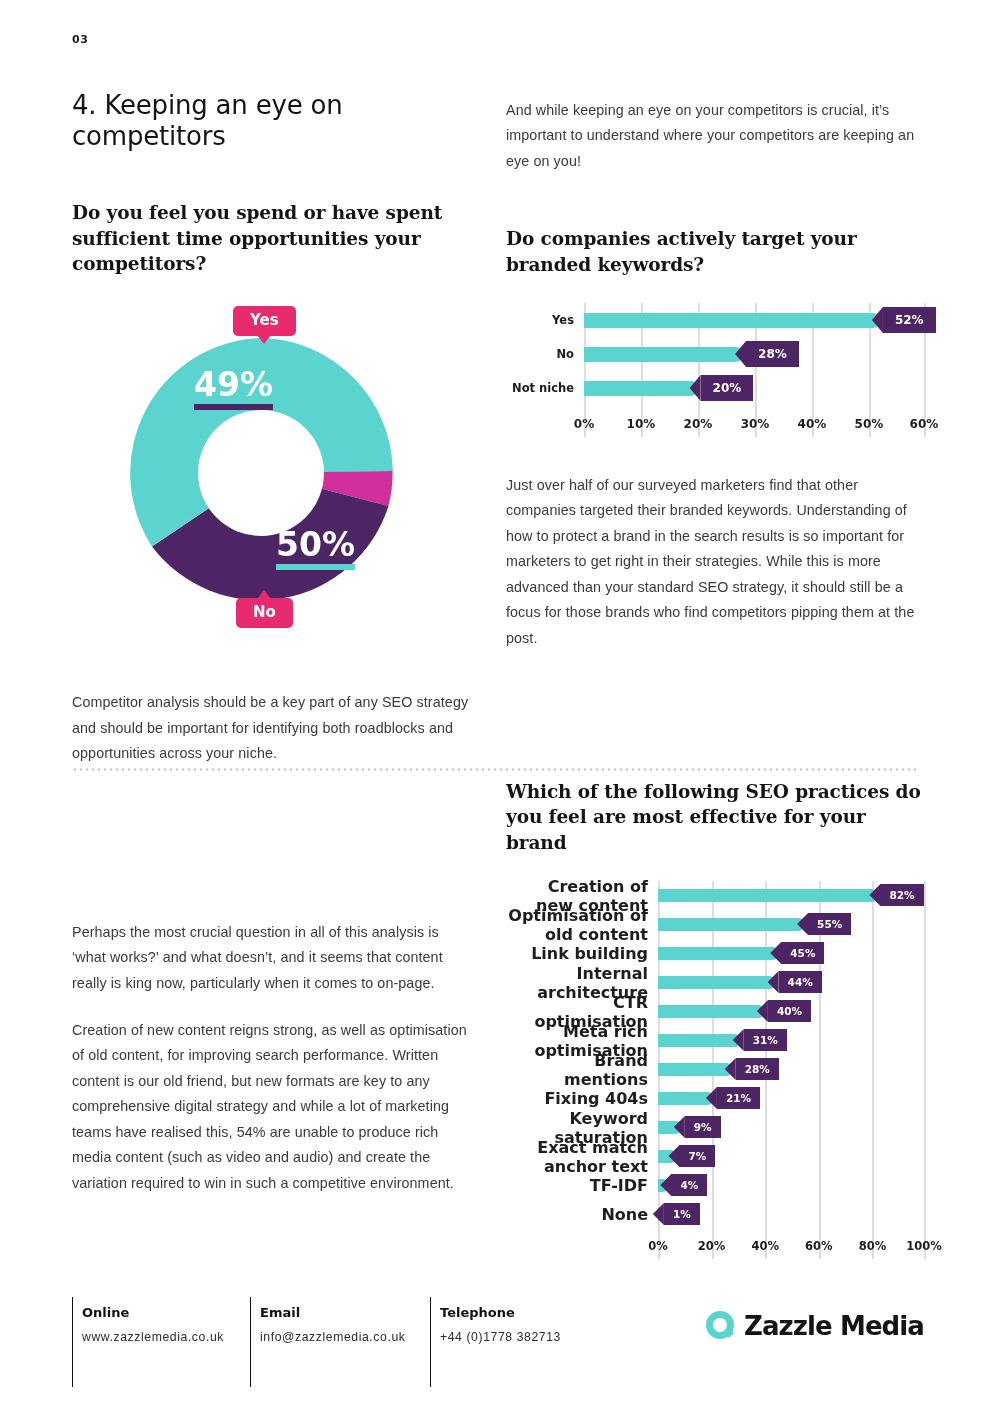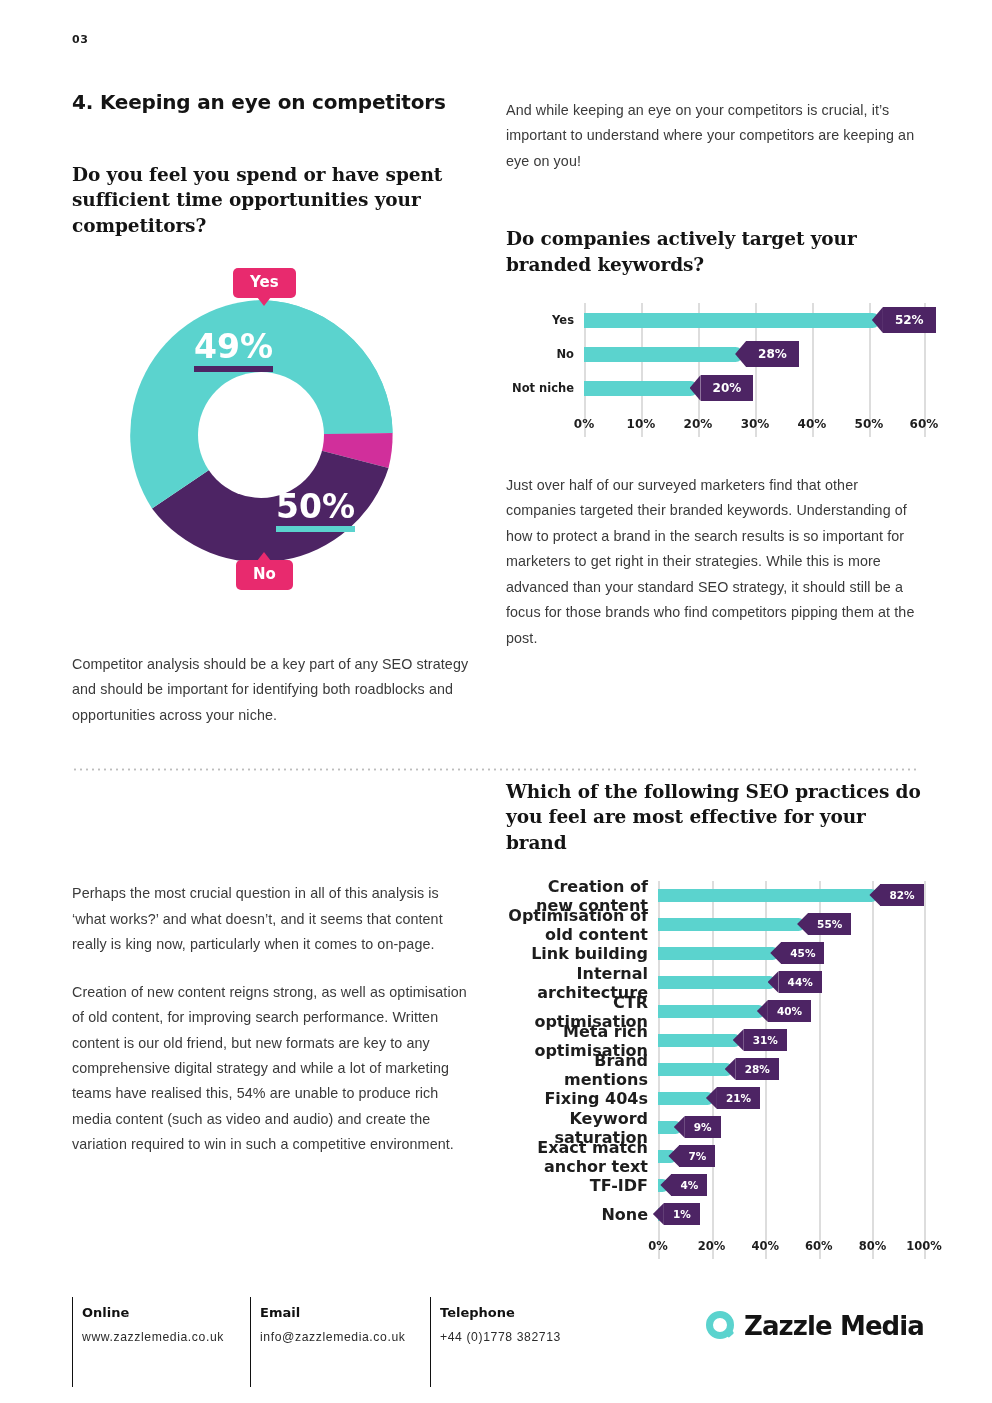--- a/index.html
+++ b/index.html
@@ -43,22 +43,22 @@
   .col-right {
     position: absolute;
     left: 506px;
     top: 98px;
     width: 420px;
   }
 
   
   .section-heading {
     font-family: "DejaVu Sans", sans-serif;
-    font-size: 20px;
-    font-weight: 700;
+    font-size: 26px;
+    font-weight: 400;
     letter-spacing: -0.2px;
     color: #141414;
     margin: 0 0 0 0;
     line-height: 1.2;
   }
   .question-heading {
     font-family: "DejaVu Serif", serif;
     font-size: 18.5px;
     font-weight: 700;
     color: #141414;

